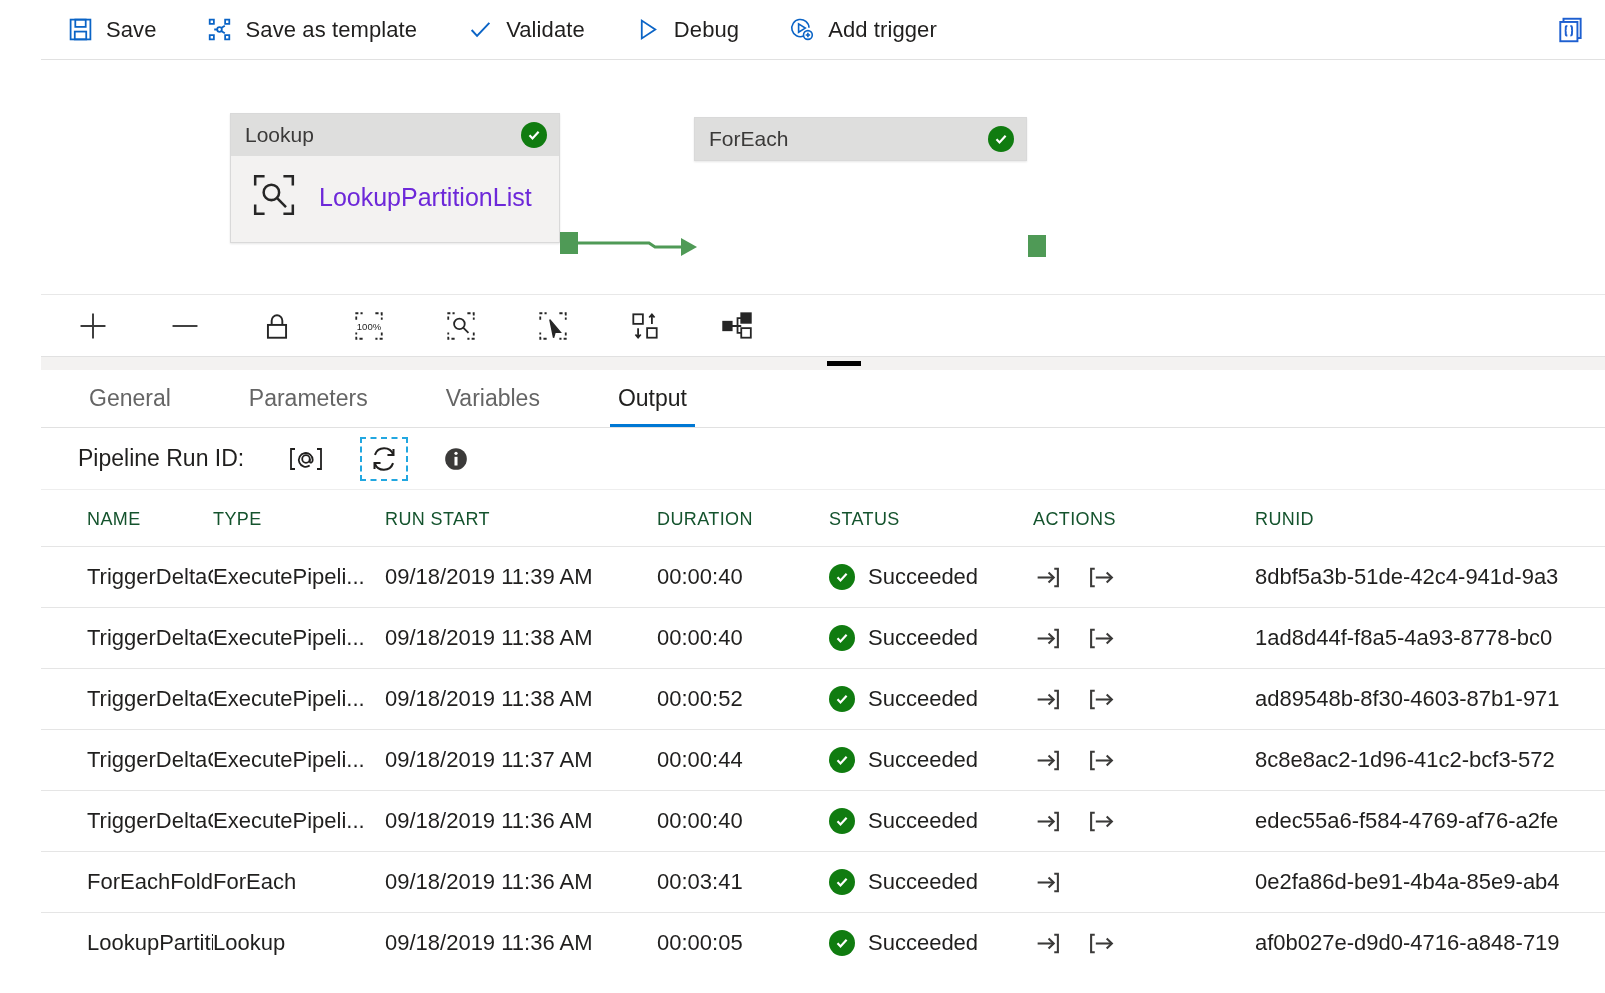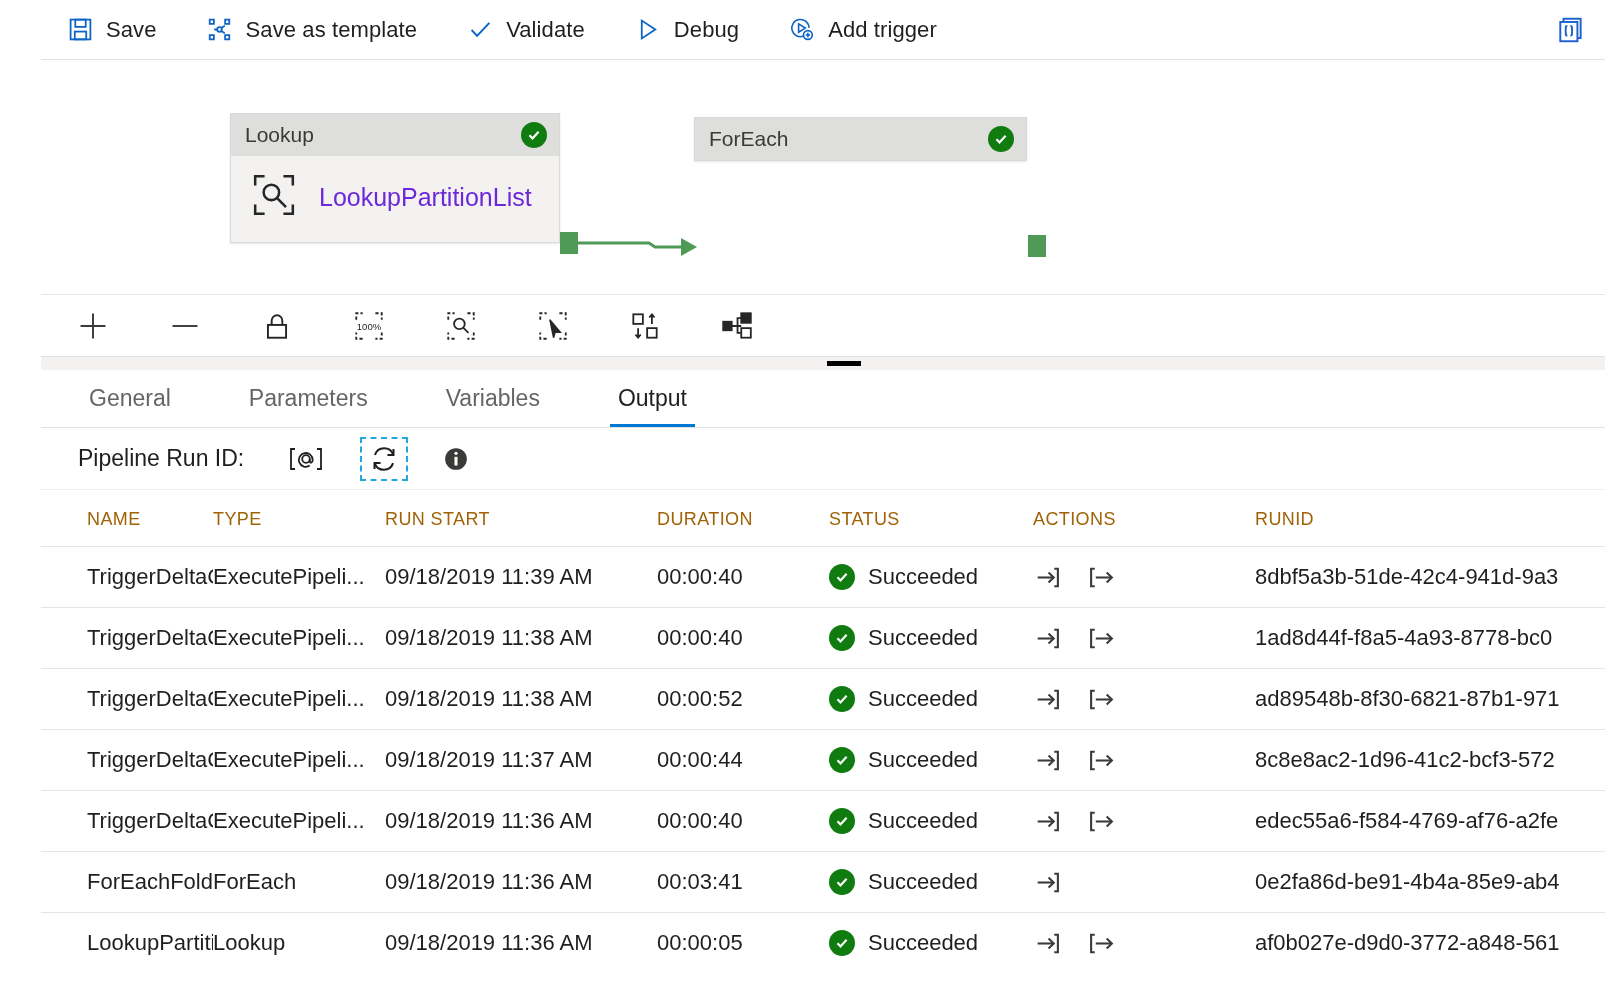--- a/index.html
+++ b/index.html
@@ -212,21 +212,21 @@
   }
   table.grid {
     width: 1605px;
     border-collapse: collapse;
     table-layout: fixed;
   }
   table.grid th {
     text-align: left;
     font-size: 18px;
     font-weight: normal;
-    color: #a16207;
+    color: #14532d;
     letter-spacing: .4px;
     padding: 19px 0 16px 0;
     background: #ffffff;
   }
   table.grid td {
     font-size: 22px;
     color: #201f1e;
     padding: 16px 0 16px 0;
     border-top: 1px solid #e5e5e5;
     white-space: nowrap;
@@ -593,21 +593,21 @@
                 </span>
                 <span class="actbtn">
                   <svg width="27" height="27" viewBox="0 0 26 26" fill="none" stroke="#3b3a39" stroke-width="2">
                     <path d="M6.5 4.5H3v17h3.5"></path>
                     <path d="M7.5 13h15"></path>
                     <path d="M18 8.2l5 4.8-5 4.8"></path>
                   </svg>
                 </span>
               </span>
             </td>
-            <td class="c-runid"><span class="runidcell">ad89548b-8f30-6821-87b1-971</span></td>
+            <td class="c-runid"><span class="runidcell">ad89548b-8f30-4603-87b1-971</span></td>
           </tr>
           <tr>
             <td class="c-name"><span class="truncate">TriggerDeltaC...</span></td>
             <td class="c-type"><span class="truncate">ExecutePipeli...</span></td>
             <td class="c-start">09/18/2019 11:37 AM</td>
             <td class="c-dur">00:00:44</td>
             <td class="c-status">
               <span class="statuscell">
                 <span class="chk">
                   <svg width="16" height="16" viewBox="0 0 16 16" fill="none" stroke="#fff" stroke-width="2.2">
@@ -726,19 +726,19 @@
                 </span>
                 <span class="actbtn">
                   <svg width="27" height="27" viewBox="0 0 26 26" fill="none" stroke="#3b3a39" stroke-width="2">
                     <path d="M6.5 4.5H3v17h3.5"></path>
                     <path d="M7.5 13h15"></path>
                     <path d="M18 8.2l5 4.8-5 4.8"></path>
                   </svg>
                 </span>
               </span>
             </td>
-            <td class="c-runid"><span class="runidcell">af0b027e-d9d0-3772-a848-561</span></td>
+            <td class="c-runid"><span class="runidcell">af0b027e-d9d0-4716-a848-719</span></td>
           </tr>
         </tbody>
     </table>
   </div>
 
 </div>
 
 </body></html>

